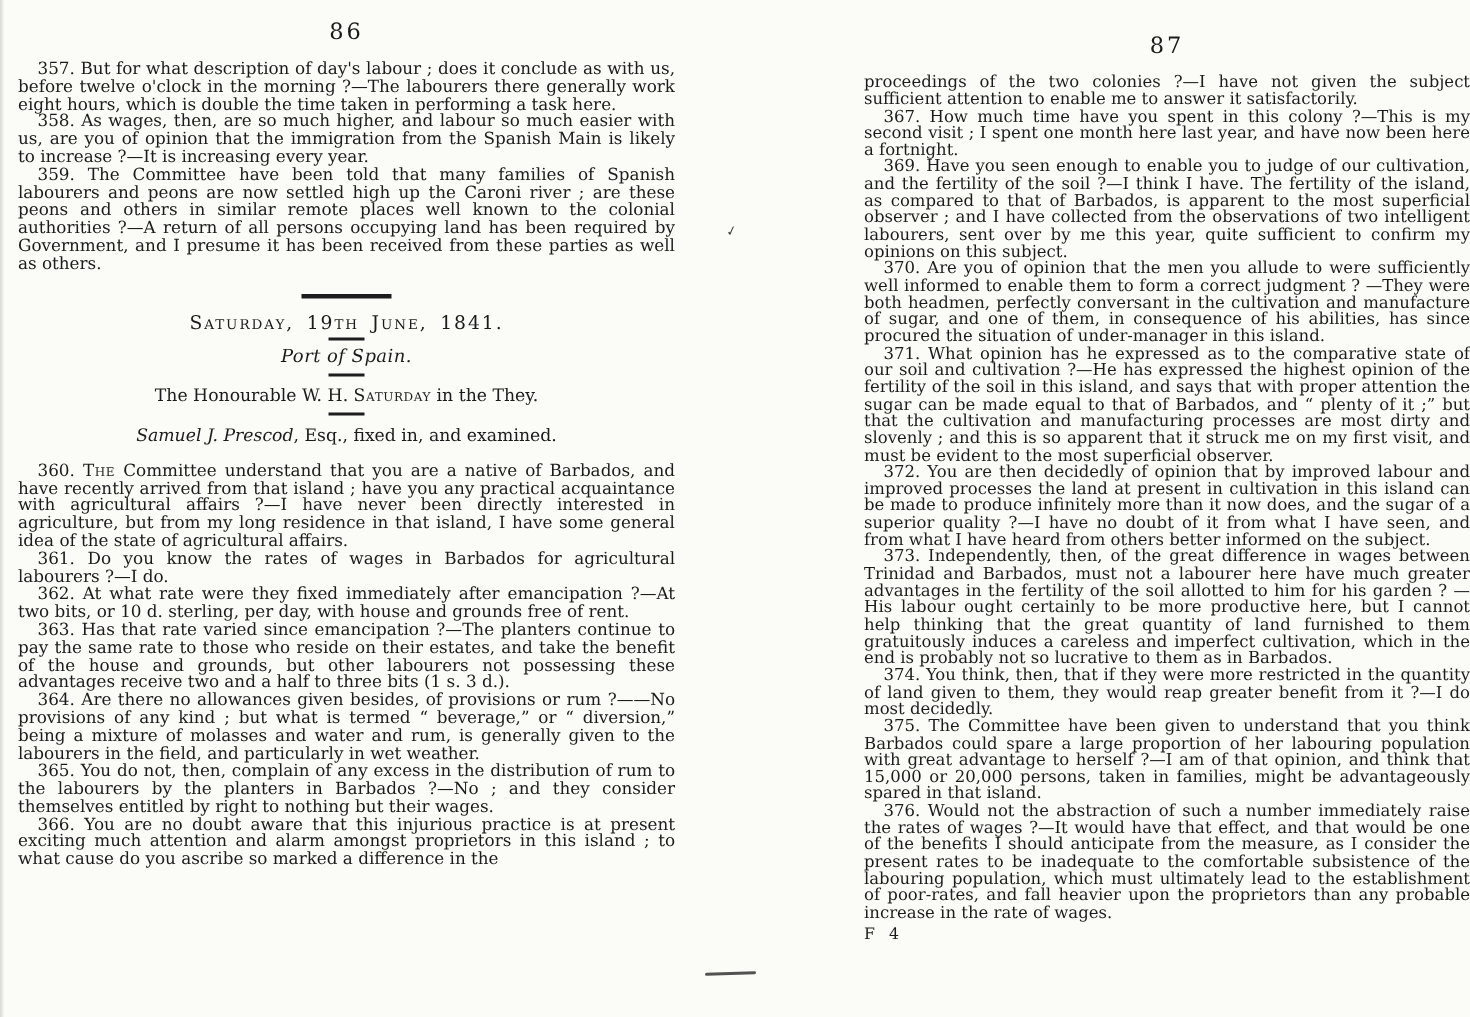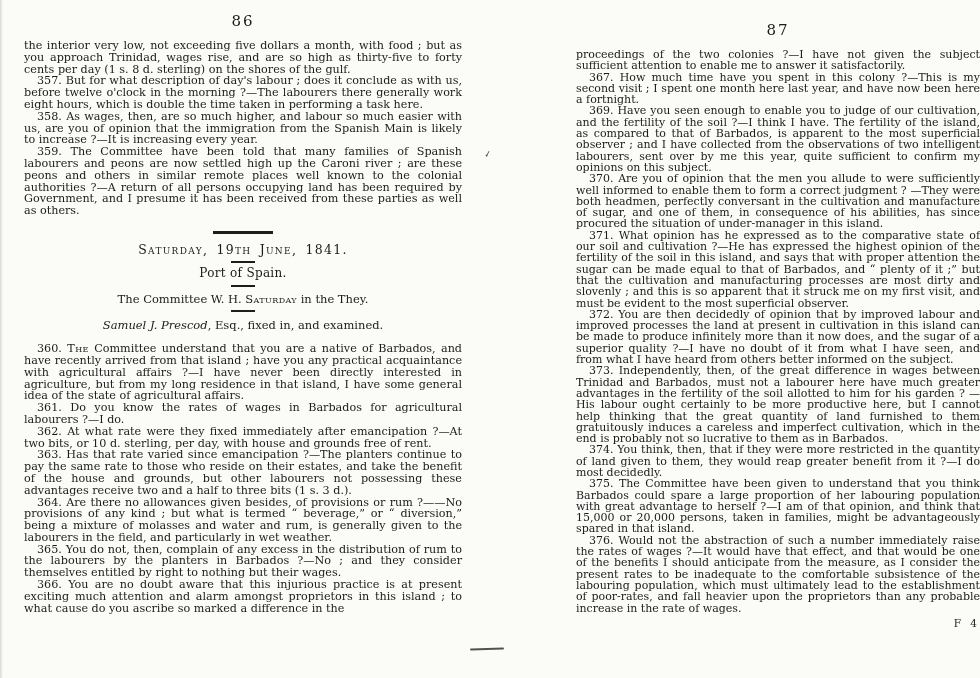--- a/index.html
+++ b/index.html
@@ -12,67 +12,66 @@
     color: #1b1b1b;
   }
   .scan-edge {
     position: absolute; left: 0; top: 0; bottom: 0; width: 3px;
     background: linear-gradient(to right, #d9d8d2, rgba(251,251,248,0));
   }
   .page {
     position: absolute;
     text-align: justify;
   }
-  .page-left  { left: 24px;  top: 40px; width: 438px; font-size: 11.2px; line-height: 11.8px; }
+  .page-left  { left: 12px;  top: 40px; width: 438px; font-size: 11.2px; line-height: 11.8px; }
   .page-right { left: 576px; top: 49px; width: 404px; font-size: 11px;   line-height: 11.3px; }
   .pagenum {
     position: absolute; top: -27px; left: 0; right: 0;
     text-align: center; font-size: 15px; letter-spacing: 2px;
     text-indent: 0; line-height: 16px;
   }
   p.par { margin: 0; text-indent: 13px; }
   p.par.cont { text-indent: 0; }
   .smallcaps { font-variant: small-caps; letter-spacing: 0.4px; }
   .italic { font-style: italic; text-align: right; }
 
   .heading { margin: 14px 0 11px 0; text-align: center; text-indent: 0; }
   .rule-heavy { width: 60px; height: 3px; background: #1d1d1d; margin: 0 auto; }
   .rule-sm    { width: 24px; height: 2px; background: #1d1d1d; margin: 5px auto 0 auto; }
   .session-date  { margin-top: 10px; font-size: 12.5px; letter-spacing: 1.3px; word-spacing: 3px; }
-  .session-place { margin-top: 5px;  font-size: 12px; letter-spacing: 0.3px; }
+  .session-place { margin-top: 5px;  font-size: 12px; font-style: italic; letter-spacing: 0.3px; }
   .session-chair { margin-top: 7px;  font-size: 11.5px; }
   .session-witness { margin-top: 8px; font-size: 11.5px; }
 
-  .signature { text-align: right; text-indent: 0; margin-top: 4px; font-size: 10.5px; letter-spacing: 3px; }
+  .signature { text-align: left; text-indent: 0; margin-top: 4px; font-size: 10.5px; letter-spacing: 3px; }
 
   .pen-mark { position: absolute; color: #2b2b2b; }
   .pen-tick { left: 484px; top: 149px; font-size: 9px; transform: rotate(-12deg); opacity: 0.9; }
   .pen-dash { left: 470px; top: 648px; width: 34px; height: 2px; background: #343434;
               transform: rotate(-2deg); border-radius: 1px; opacity: 0.85; }
 </style>
 </head>
 <body>
 
 <div class="scan-edge"></div>
 
 <div class="page page-left">
   <div class="pagenum">86</div>
 
-  <p class="par cont">the interior very low, not exceeding five dollars a month, with food&nbsp;; but as you approach Trinidad, wages rise, and are so high as thirty-five to forty cents per day (1 s. 8 d. sterling) on the shores of the gulf.</p>
   <p class="par">357. But for what description of day's labour&nbsp;; does it conclude as with us, before twelve o'clock in the morning&nbsp;?—The labourers there generally work eight hours, which is double the time taken in performing a task here.</p>
   <p class="par">358. As wages, then, are so much higher, and labour so much easier with us, are you of opinion that the immigration from the Spanish Main is likely to increase&nbsp;?—It is increasing every year.</p>
   <p class="par">359. The Committee have been told that many families of Spanish labourers and peons are now settled high up the Caroni river&nbsp;; are these peons and others in similar remote places well known to the colonial authorities&nbsp;?—A return of all persons occupying land has been required by Government, and I presume it has been received from these parties as well as others.</p>
 
   <div class="heading">
     <div class="rule-heavy"></div>
     <div class="session-date smallcaps">Saturday, 19th June, 1841.</div>
     <div class="rule-sm"></div>
     <div class="session-place">Port of Spain.</div>
     <div class="rule-sm"></div>
-    <div class="session-chair"><span>The Committee W. H. </span><span class="smallcaps">Saturday</span><span> in the They.</span></div>
+    <div class="session-chair"><span>The Honourable W. H. </span><span class="smallcaps">Saturday</span><span> in the They.</span></div>
     <div class="rule-sm"></div>
     <div class="session-witness"><span class="italic">Samuel J. Prescod</span><span>, Esq., fixed in, and examined.</span></div>
   </div>
 
   <p class="par"><span>360. </span><span class="smallcaps">The</span><span> Committee understand that you are a native of Barbados, and have recently arrived from that island&nbsp;; have you any practical acquaintance with agricultural affairs&nbsp;?—I have never been directly interested in agriculture, but from my long residence in that island, I have some general idea of the state of agricultural affairs.</span></p>
   <p class="par">361. Do you know the rates of wages in Barbados for agricultural labourers&nbsp;?—I do.</p>
   <p class="par">362. At what rate were they fixed immediately after emancipation&nbsp;?—At two bits, or 10 d. sterling, per day, with house and grounds free of rent.</p>
   <p class="par">363. Has that rate varied since emancipation&nbsp;?—The planters continue to pay the same rate to those who reside on their estates, and take the benefit of the house and grounds, but other labourers not possessing these advantages receive two and a half to three bits (1 s. 3 d.).</p>
   <p class="par">364. Are there no allowances given besides, of provisions or rum&nbsp;?——No provisions of any kind&nbsp;; but what is termed “&nbsp;beverage,” or “&nbsp;diversion,” being a mixture of molasses and water and rum, is generally given to the labourers in the field, and particularly in wet weather.</p>
   <p class="par">365. You do not, then, complain of any excess in the distribution of rum to the labourers by the planters in Barbados&nbsp;?—No&nbsp;; and they consider themselves entitled by right to nothing but their wages.</p>

